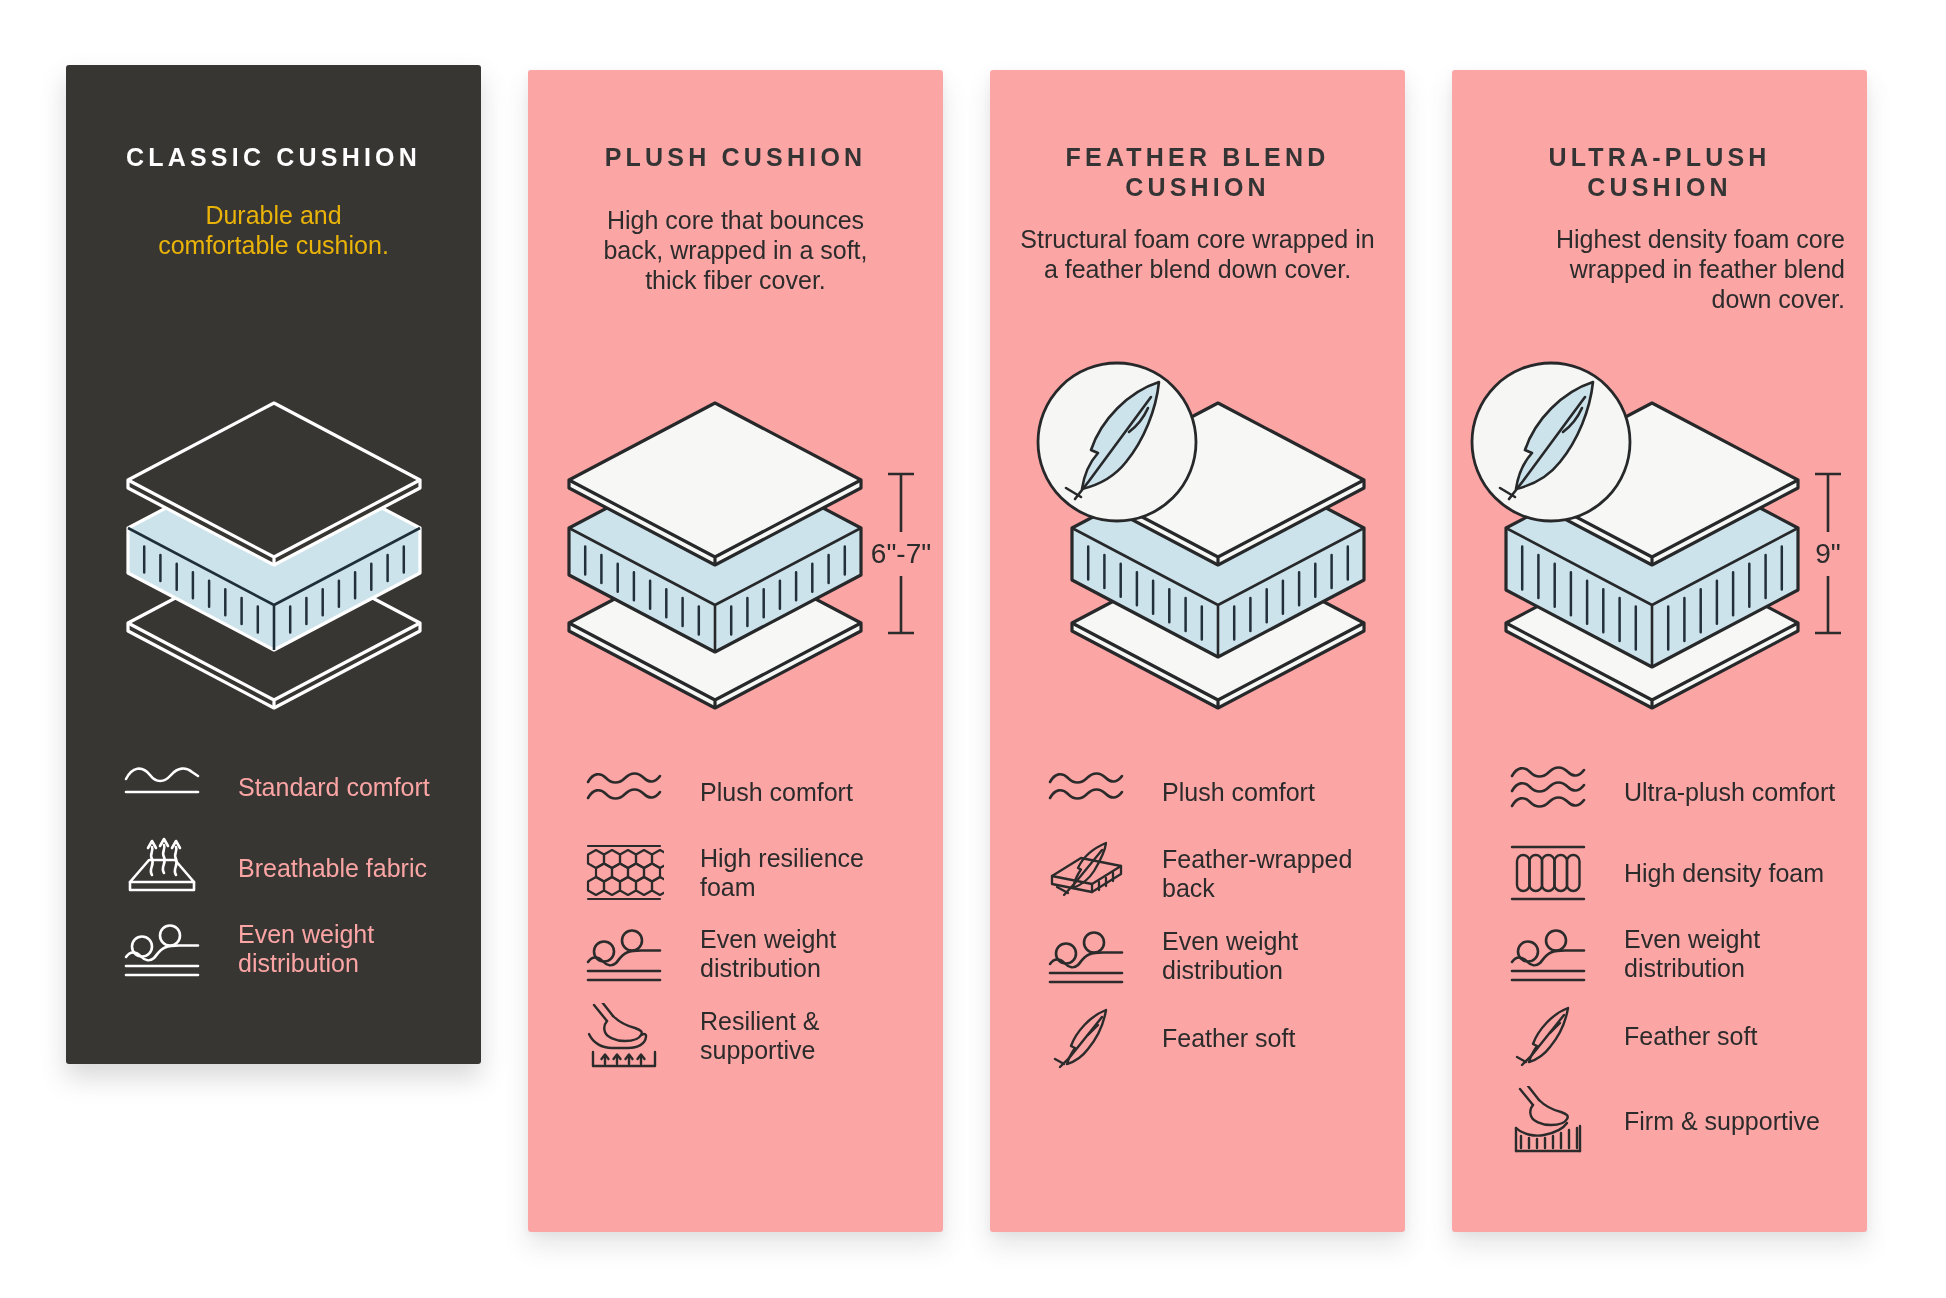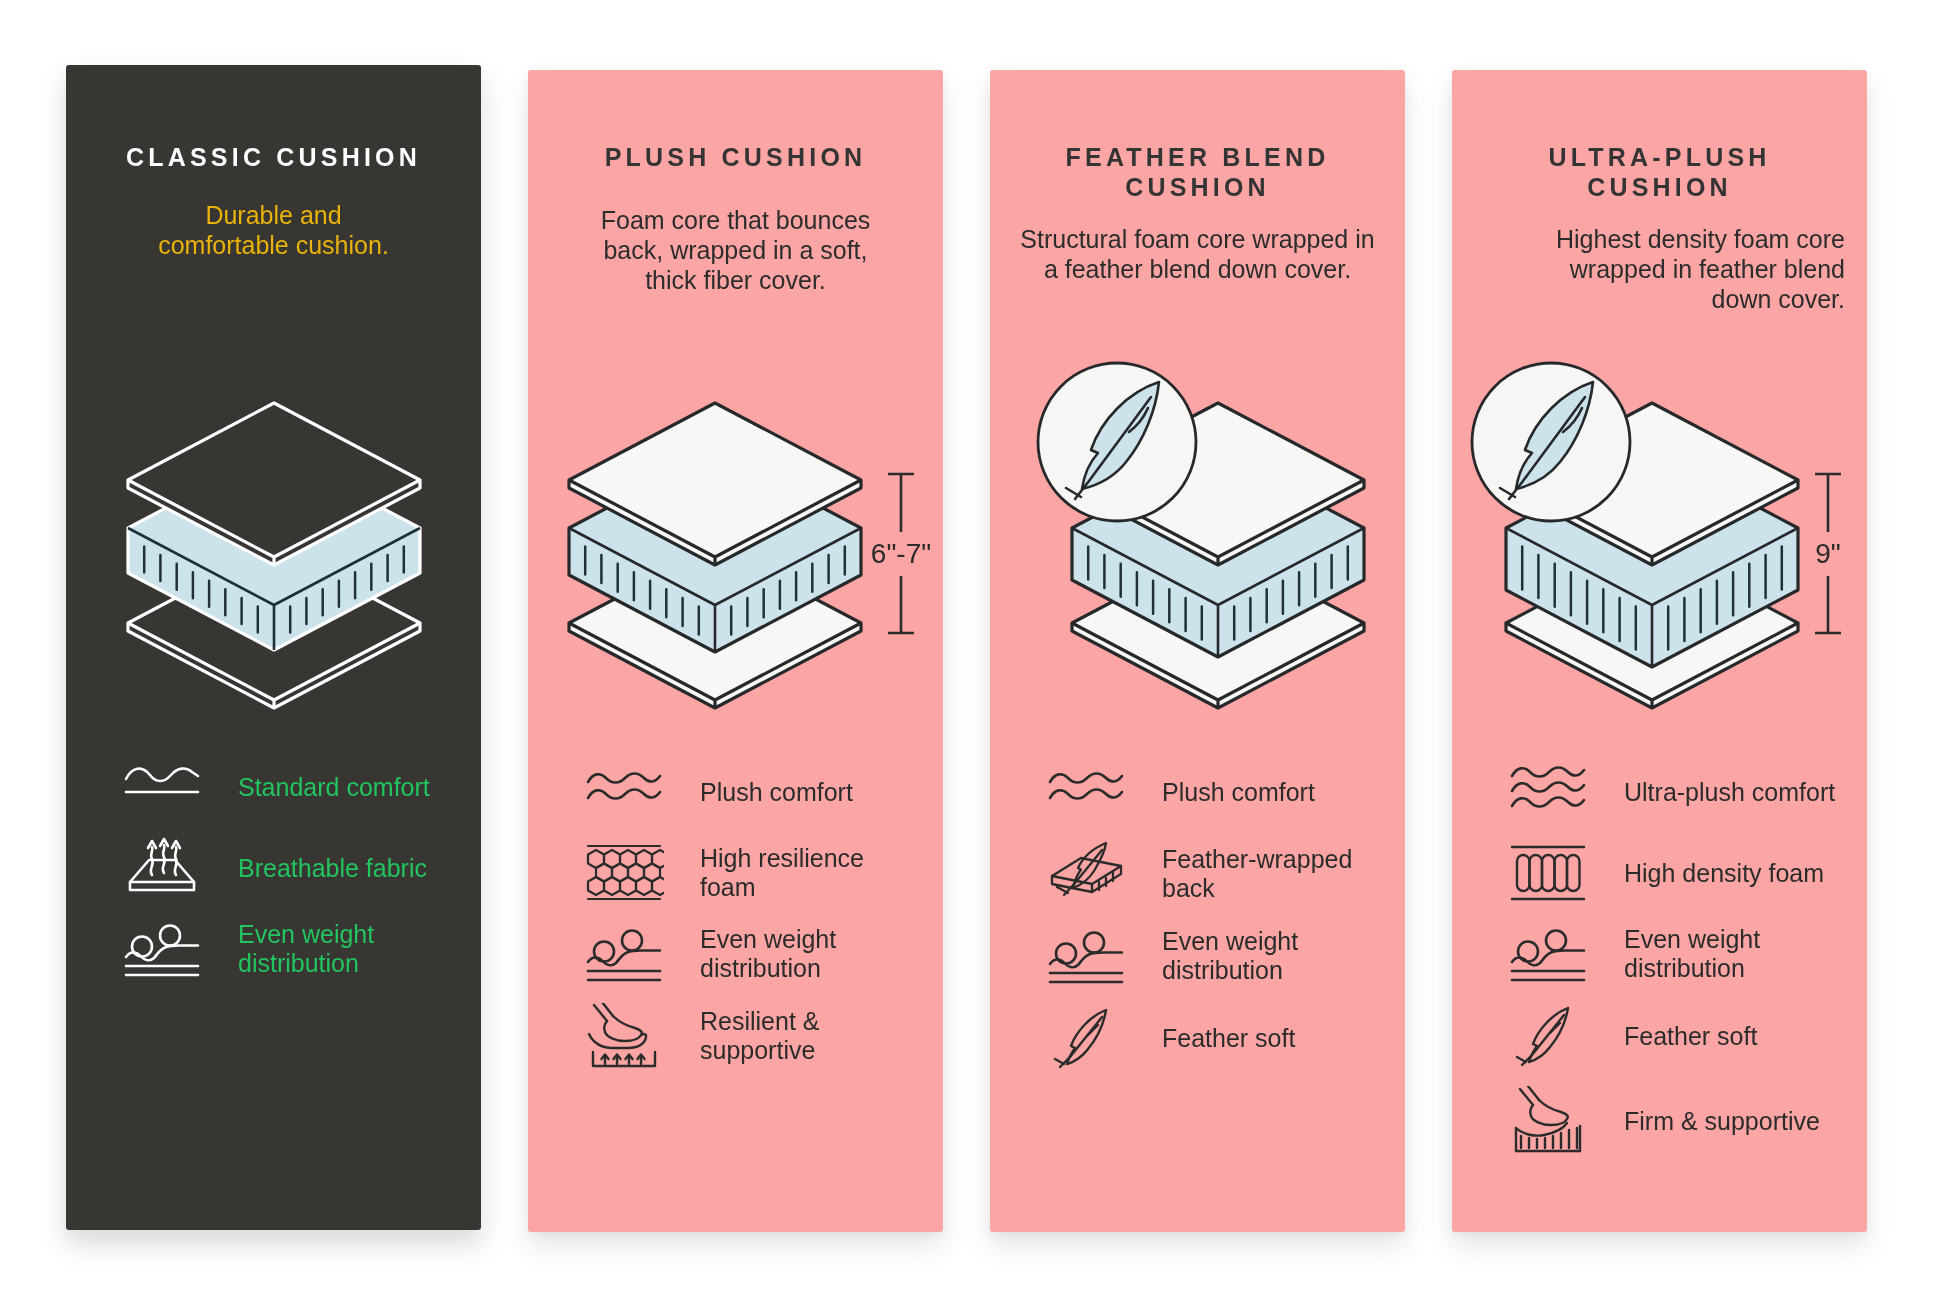--- a/index.html
+++ b/index.html
@@ -11,27 +11,27 @@
   .panel.dark .p-title{color:#ffffff;}
   .p-desc{position:absolute;left:22px;right:22px;text-align:center;font-size:25px;line-height:30px;color:#2c2c2c;white-space:pre-line;margin:0;}
   .panel.dark .p-desc{color:#eab308;}
   .diagram{position:absolute;inset:0;}
   .diagram svg{position:absolute;overflow:visible;}
   .features{position:absolute;left:54px;right:8px;top:690px;display:flex;flex-direction:column;gap:17px;}
   .frow{display:flex;align-items:center;min-height:64px;}
   .ficon{flex:0 0 84px;margin-right:34px;color:#2b2b2b;display:flex;align-items:center;justify-content:center;}
   .panel.dark .ficon{color:#ffffff;}
   .flabel{font-size:25px;line-height:29px;color:#2b2b2b;white-space:pre-line;}
-  .panel.dark .flabel{color:#22c55e;}
+  .panel.dark .flabel{color:#fca5a5;}
 </style>
 </head>
 <body>
 
 <div class="canvas" id="canvas">
-    <section class="panel dark" style="left: 66px; top: 65px; width: 415px; height: 1165px;">
+    <section class="panel dark" style="left: 66px; top: 65px; width: 415px; height: 999px;">
     <h2 class="p-title" style="top: 77px;">CLASSIC CUSHION</h2>
     <p class="p-desc" style="top: 135px;">Durable and
 comfortable cushion.</p>
     <div class="diagram">
         <svg width="460" height="345" viewBox="0 0 460 345" style="left:-22.5px;top:305px">
           <path d="M84 253 L230 176 L376 253 L376 261 L230 338 L84 261 Z" fill="#383633" stroke="#ffffff" stroke-width="3.2" stroke-linejoin="round"></path>
           <path d="M84 253 L230 330 L376 253 M230 330 L230 338" fill="none" stroke="#ffffff" stroke-width="3.2" stroke-linejoin="round"></path>
           <path d="M84 158 L230 81 L376 158 L376 203 L230 280 L84 203 Z" fill="#cde3ec"></path>
           <path d="M100.2 176.6 V202.6 M246.2 236.4 V262.4 M116.4 185.1 V211.1 M262.4 227.9 V253.9 M132.7 193.7 V219.7 M278.7 219.3 V245.3 M148.9 202.2 V228.2 M294.9 210.8 V236.8 M165.1 210.8 V236.8 M311.1 202.2 V228.2 M181.3 219.3 V245.3 M327.3 193.7 V219.7 M197.6 227.9 V253.9 M343.6 185.1 V211.1 M213.8 236.4 V262.4 M359.8 176.6 V202.6 " stroke="#22303c" stroke-width="2.5" fill="none" stroke-linecap="round"></path>
           <path d="M84 158 L230 81 L376 158 L376 203 L230 280 L84 203 Z" fill="none" stroke="#ffffff" stroke-width="3.2" stroke-linejoin="round"></path>
@@ -75,21 +75,21 @@
               <path d="M4 57 H76"></path>
             </svg>
           </span>
     <span class="flabel">Even weight
 distribution</span>
   </li>
       </ul>
   </section>
     <section class="panel light" style="left: 528px; top: 70px; width: 415px; height: 1162px;">
     <h2 class="p-title" style="top: 72px;">PLUSH CUSHION</h2>
-    <p class="p-desc" style="top: 135px;">Foam core that bounces
+    <p class="p-desc" style="top: 135px;">High core that bounces
 back, wrapped in a soft,
 thick fiber cover.</p>
     <div class="diagram">
         <svg width="460" height="345" viewBox="0 0 460 345" style="left:-43.5px;top:300px">
           <path d="M84 253 L230 176 L376 253 L376 261 L230 338 L84 261 Z" fill="#f7f7f5" stroke="#26282a" stroke-width="3.2" stroke-linejoin="round"></path>
           <path d="M84 253 L230 330 L376 253 M230 330 L230 338" fill="none" stroke="#26282a" stroke-width="3.2" stroke-linejoin="round"></path>
           <path d="M84 158 L230 81 L376 158 L376 205 L230 282 L84 205 Z" fill="#cde3ec"></path>
           <path d="M100.2 176.6 V204.6 M246.2 236.4 V264.4 M116.4 185.1 V213.1 M262.4 227.9 V255.9 M132.7 193.7 V221.7 M278.7 219.3 V247.3 M148.9 202.2 V230.2 M294.9 210.8 V238.8 M165.1 210.8 V238.8 M311.1 202.2 V230.2 M181.3 219.3 V247.3 M327.3 193.7 V221.7 M197.6 227.9 V255.9 M343.6 185.1 V213.1 M213.8 236.4 V264.4 M359.8 176.6 V204.6 " stroke="#22303c" stroke-width="2.5" fill="none" stroke-linecap="round"></path>
           <path d="M84 158 L230 81 L376 158 L376 205 L230 282 L84 205 Z" fill="none" stroke="#26282a" stroke-width="3.2" stroke-linejoin="round"></path>
           <path d="M84 158 L230 235 L376 158 M230 235 V282" fill="none" stroke="#26282a" stroke-width="2.6" stroke-linejoin="round"></path>

